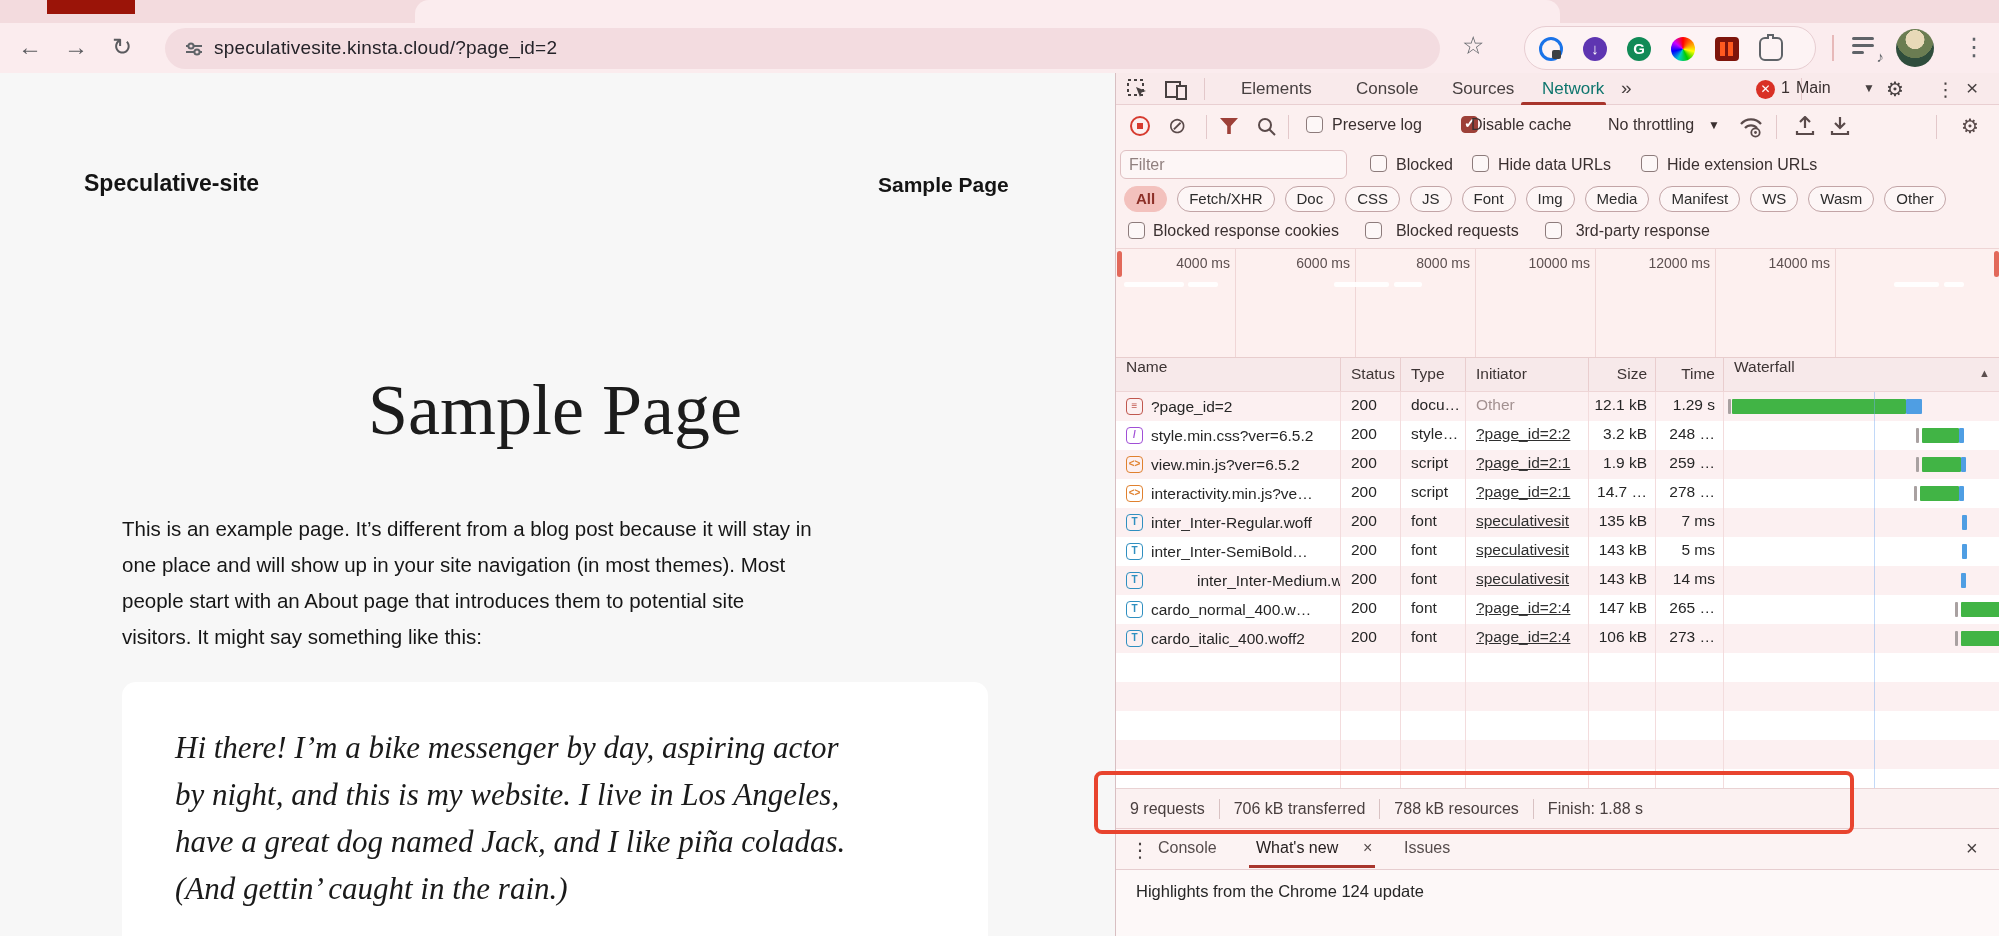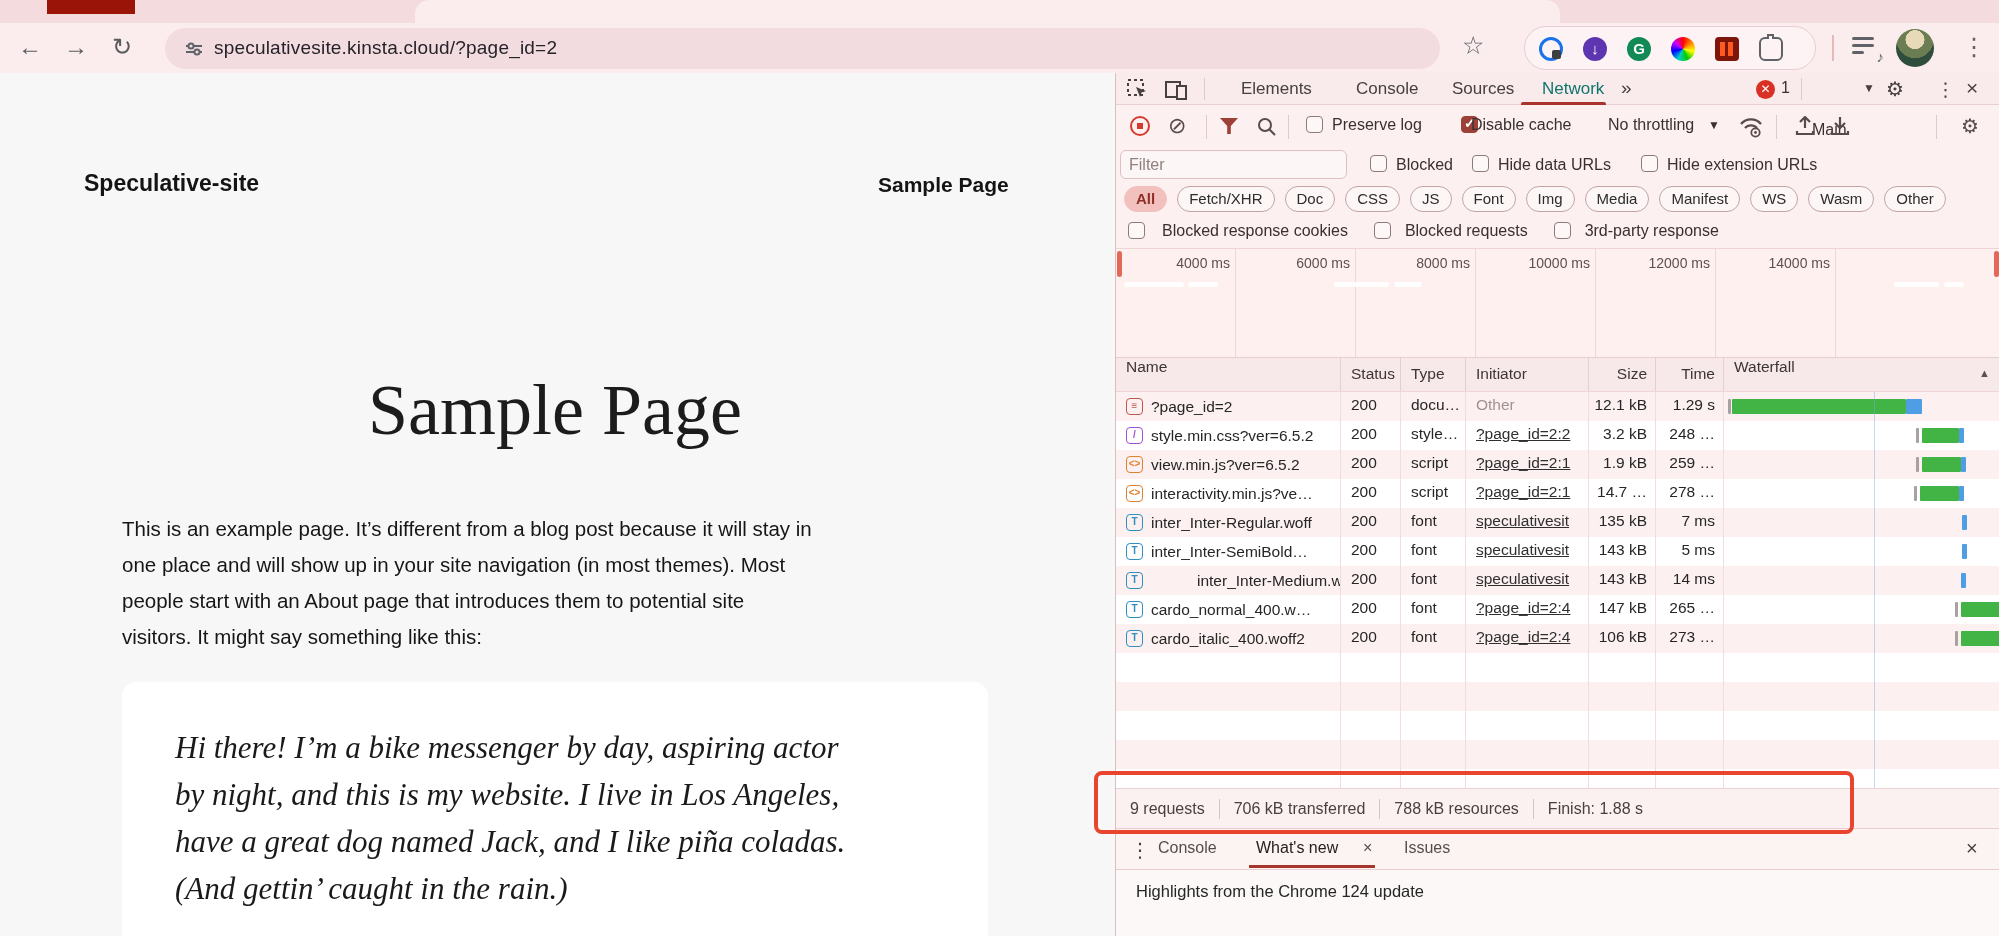--- a/index.html
+++ b/index.html
@@ -51,21 +51,21 @@
   #devtools { position:absolute; left:1115px; top:73px; width:884px; height:863px; background:#fcf0f0; border-left:1px solid #d8bfc2; font-size:16px; color:#3a3030; }
   .dt-row { position:absolute; left:0; width:884px; }
   #dt-tabbar { top:0; height:32px; background:#f9eaeb; border-bottom:1px solid #e9cfd1; }
   .dt-tab { position:absolute; top:6px; font-size:17px; color:#474040; }
   .dt-tab.sel { color:#0f766e; }
   #net-underline { position:absolute; left:405px; top:29px; width:85px; height:3px; background:#a8352c; border-radius:2px 2px 0 0; }
   #more-tabs { position:absolute; left:505px; top:4px; font-size:19px; color:#474040; }
   #err-badge { position:absolute; left:640px; top:7px; width:19px; height:19px; border-radius:50%; background:#d93025; color:#fff; font-size:12px; text-align:center; line-height:18px; }
   #err-count { position:absolute; left:665px; top:6px; }
   .vsep { position:absolute; width:1px; background:#e3c8ca; }
-  #main-label { position:absolute; left:696px; top:6px;margin-top:42px; }
+  #main-label { position:absolute; left:680px; top:6px; }
   #main-caret { position:absolute; left:747px; top:8px; font-size:12px; color:#474040; }
   .glyph-btn { position:absolute; color:#474040; }
 
   #net-toolbar { top:35px; height:37px; }
   #record-btn { position:absolute; left:14px; top:8px; width:20px; height:20px; border:2.5px solid #d63b2f; border-radius:50%; }
   #record-btn i { position:absolute; left:4.5px; top:4.5px; width:6px; height:6px; background:#d63b2f; }
   #clear-btn { position:absolute; left:52px; top:5px; font-size:22px; color:#5a4a4a; }
   #funnel-icon { position:absolute; left:104px; top:10px; width:18px; height:16px; background:#9d4038; clip-path:polygon(0 0,100% 0,60% 50%,60% 100%,40% 100%,40% 50%); }
   .cb { display:inline-block; width:17px; height:17px; border:1.5px solid #8d7b7b; border-radius:4px; background:#fdf7f7; vertical-align:-3px; }
   .cb.checked { background:#9d4038; border-color:#9d4038; position:relative; }
@@ -291,21 +291,21 @@
       <span class="chip">JS</span>
       <span class="chip">Font</span>
       <span class="chip">Img</span>
       <span class="chip">Media</span>
       <span class="chip">Manifest</span>
       <span class="chip">WS</span>
       <span class="chip">Wasm</span>
       <span class="chip">Other</span>
     </div>
   <div class="dt-row" id="blocked-row">
-      <label><span class="cb"></span><span style="margin-left: 10px;">Blocked response cookies</span></label>
+      <label><span class="cb"></span><span style="margin-left: 1px;">Blocked response cookies</span></label>
       <label><span class="cb"></span><span style="margin-left: 7px;">Blocked requests</span></label>
       <label><span class="cb"></span><span style="margin-left: 7px;">3rd-party response</span></label>
     </div>
 
   <div class="dt-row" id="timeline">
       <div class="tl-cell">4000 ms</div>
       <div class="tl-cell">6000 ms</div>
       <div class="tl-cell">8000 ms</div>
       <div class="tl-cell">10000 ms</div>
       <div class="tl-cell">12000 ms</div>

